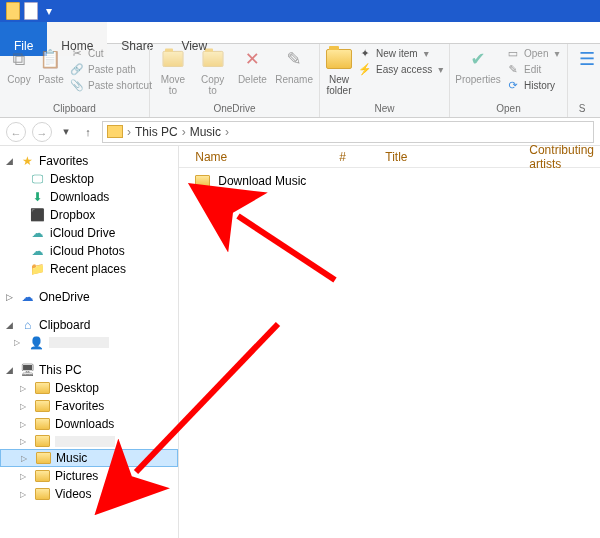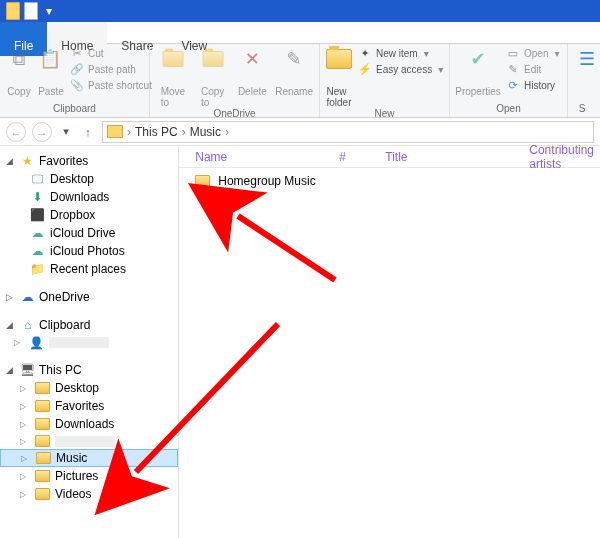--- a/index.html
+++ b/index.html
@@ -17,21 +17,21 @@
 .tab.file { background: #1e6fd6; color: #fff; }
 .tab.active { background: #f5f5f5; }
 
 
 .ribbon { height: 74px; background: #f5f6f7; border-bottom: 1px solid #d0d0d0; display: flex; }
 .rgroup { border-right: 1px solid #e0e0e0; display: flex; flex-direction: column; justify-content: space-between; padding: 2px 6px; }
 .rgroup .controls { display: flex; align-items: flex-start; gap: 6px; flex: 1; }
 .rgroup .grouplabel { font-size: 10px; color: #6a6a6a; text-align: center; padding-bottom: 1px; }
 .bigbtn { display: flex; flex-direction: column; align-items: center; justify-content: center; width: 44px; color: #666; cursor: pointer; }
 .bigbtn .ico { width: 26px; height: 26px; display: flex; align-items: center; justify-content: center; font-size: 18px; }
-.bigbtn .lbl { font-size: 10px; color: #555; line-height: 1.1; text-align: left; margin-top: 14px; }
+.bigbtn .lbl { font-size: 10px; color: #555; line-height: 1.1; text-align: center; margin-top: 2px; }
 .smallcol { display: flex; flex-direction: column; gap: 2px; justify-content: center; }
 .smallbtn { display: flex; align-items: center; gap: 4px; font-size: 10px; color: #555; white-space: nowrap; cursor: pointer; }
 .smallbtn .sico { width: 14px; height: 14px; display: inline-flex; align-items: center; justify-content: center; font-size: 11px; }
 .folder-ico { width: 26px; height: 20px; background: linear-gradient(#ffe79a, #f2c24a); border: 1px solid #d8a83a; border-radius: 2px; position: relative; }
 .folder-ico::before { content: ""; position: absolute; top: -4px; left: 2px; width: 10px; height: 4px; background: #f2c24a; border-radius: 1px 1px 0 0; }
 .disabled { opacity: 0.6; }
 
 
 .navrow { height: 28px; border-bottom: 1px solid #e3e3e3; display: flex; align-items: center; padding: 0 6px; gap: 6px; background: #fff; }
 .navbtn { width: 20px; height: 20px; border: 1px solid #b7b7b7; border-radius: 50%; display: flex; align-items: center; justify-content: center; font-size: 11px; color: #555; cursor: pointer; }
@@ -51,21 +51,21 @@
 .navpane .item.l2 { padding-left: 36px; }
 .navpane .item.selected { background: #cde8ff; border: 1px solid #7bbdf0; padding-top:1px; padding-bottom:1px; }
 .navpane .item .twist { width: 8px; color: #888; font-size: 8px; margin-left: -14px; position: relative; left: -2px; }
 .tree-ico { width: 15px; height: 13px; display: inline-flex; align-items: center; justify-content: center; font-size: 12px; }
 .fav-star { color: #f3b92b; }
 .mini-folder { width: 15px; height: 12px; background: linear-gradient(#ffe79a,#f1c24b); border: 1px solid #d8a83a; border-radius: 1px; }
 .redacted { background: #eee; color: #eee; width: 60px; display: inline-block; height: 11px; }
 
 
 .content { flex: 1; display: flex; flex-direction: column; }
-.colheaders { display: flex; font-size: 12px; color: #8b5cf6; border-bottom: 1px solid #e8e8e8; height: 22px; align-items: center; padding-left: 10px; gap: 24px; }
+.colheaders { display: flex; font-size: 12px; color: #a16207; border-bottom: 1px solid #e8e8e8; height: 22px; align-items: center; padding-left: 10px; gap: 24px; }
 .colheaders .col { padding: 0 6px; cursor: pointer; }
 .colheaders .col.name { width: 120px; }
 .colheaders .col.num { width: 22px; }
 .colheaders .col.title { width: 120px; }
 .colheaders .col.contrib { flex: 1; }
 .filelist { padding: 4px 0; }
 .filelist .row { display: flex; align-items: center; gap: 6px; padding: 2px 0 2px 16px; font-size: 12px; cursor: pointer; }
 .filelist .row .mini-folder { margin-right: 2px; }
 
 
@@ -334,21 +334,21 @@
   <div class="content">
     <div class="colheaders">
       <div class="col name">Name</div>
       <div class="col num">#</div>
       <div class="col title">Title</div>
       <div class="col contrib">Contributing artists</div>
     </div>
     <div class="filelist" id="filelist">
         <div class="row">
           <span class="mini-folder"></span>
-          <span>Homegroup Music</span>
+          <span>Download Music</span>
         </div>
       </div>
   </div>
 </div>
 
 <svg class="arrow-svg">
   <defs>
     <marker id="ah" markerWidth="12" markerHeight="12" refX="2" refY="6" orient="auto">
       <path d="M0,0 L12,6 L0,12 L3,6 Z" fill="#ff0000"></path>
     </marker>

